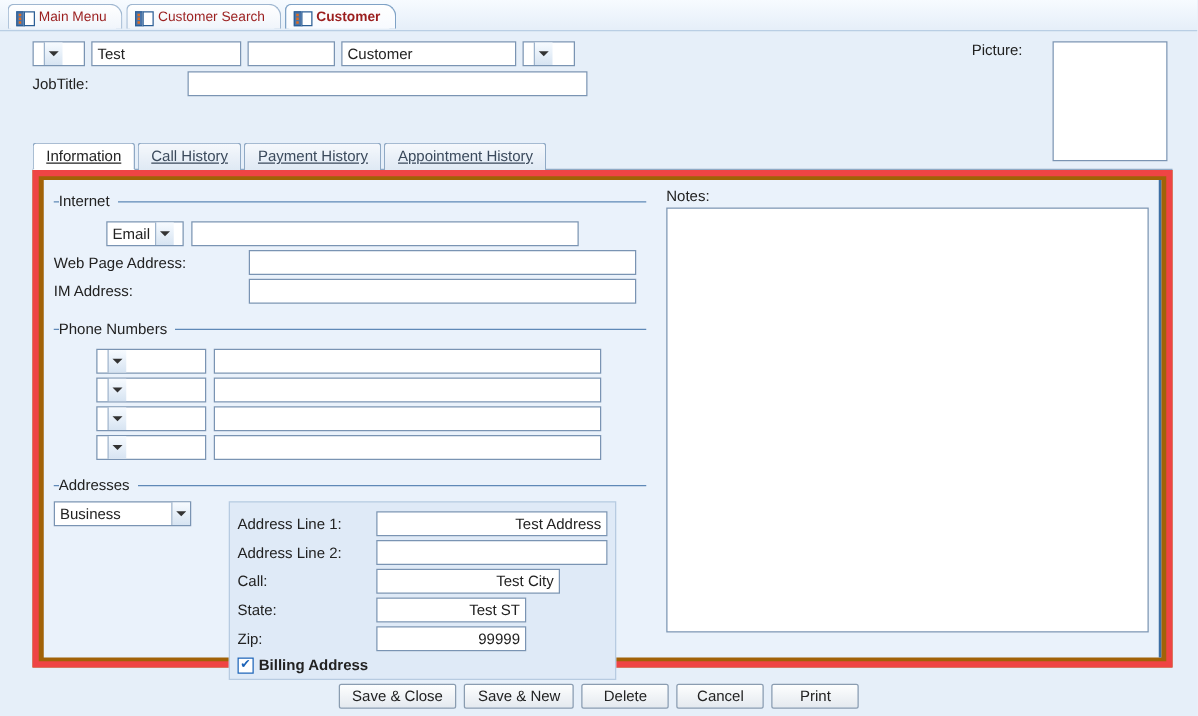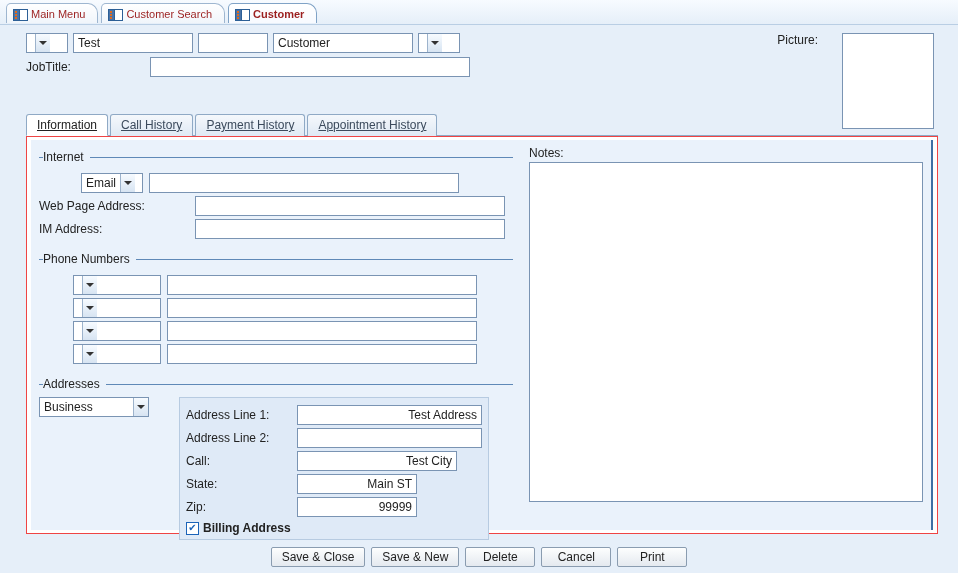--- a/index.html
+++ b/index.html
@@ -33,21 +33,21 @@
   .picture-box { position:absolute; right:4px; top:0; width:92px; height:96px; border:1px solid #7a94b3; background:#fff; }
 
   .row2 { display:flex; align-items:center; gap:4px; margin-top:4px; }
   .lbl { color:#222; }
 
   
   .subtabs-wrap { position:absolute; left:26px; top:88px; right:20px; bottom:40px; }
   .subtabs { display:flex; border-bottom:1px solid #8fa9c5; }
   .subtab { padding:3px 10px; border:1px solid #8fa9c5; border-bottom:none; background:linear-gradient(#f5f8fc,#dfe9f4); margin-right:2px; border-top-left-radius:3px; border-top-right-radius:3px; cursor:pointer; color:#3b4a5c; font-size:12px; position:relative; top:1px;text-decoration:underline;}
   .subtab.active { background:#fff; border-bottom:1px solid #fff; color:#222;}
-  .subpanel { border:1px solid #ef4444; background:#ffffff; height:calc(100% - 22px); position:relative; }
+  .subpanel { border:5px solid #ef4444; background:#a16207; height:calc(100% - 22px); position:relative; }
   .subpanel .inner { position:absolute; left:4px; right:4px; top:3px; bottom:3px; background:#eaf2fb; border-right:2px solid #3d6fa5; display:flex; }
 
   .col-left { flex:0 0 490px; padding:6px 8px 6px 8px; }
   .col-right { flex:1; padding:6px 8px; position:relative; }
 
   fieldset.grp { border:none; border-top:1px solid #5f89b7; margin:4px 0 10px 0; padding:6px 0 0 0; }
   fieldset.grp legend { padding:0 6px 0 0; font-size:12px; color:#222; margin-left:4px; background:transparent;}
   .line { display:flex; align-items:center; gap:6px; margin:3px 0; }
   .lab1 { width:112px; text-align:right; }
   .phn .dropdown { width:88px; }
@@ -245,28 +245,28 @@
                     </div>
                   </div>
                 <div class="line">
                     <span class="lab1">Address Line 2:</span>
                     <div class="txtbox" style="width:185px;">
                       <span></span>
                     </div>
                   </div>
                 <div class="line">
                     <span class="lab1">Call:</span>
-                    <div class="txtbox" style="width:160px;">
+                    <div class="txtbox" style="width:147px;">
                       <span>Test City</span>
                     </div>
                   </div>
                 <div class="line">
                     <span class="lab1">State:</span>
                     <div class="txtbox" style="width:120px;">
-                      <span>Main ST</span>
+                      <span>Test ST</span>
                     </div>
                   </div>
                 <div class="line">
                     <span class="lab1">Zip:</span>
                     <div class="txtbox" style="width:120px;">
                       <span>99999</span>
                     </div>
                   </div>
                 <div class="chkline">
                   <span class="chk-render">✔</span>

